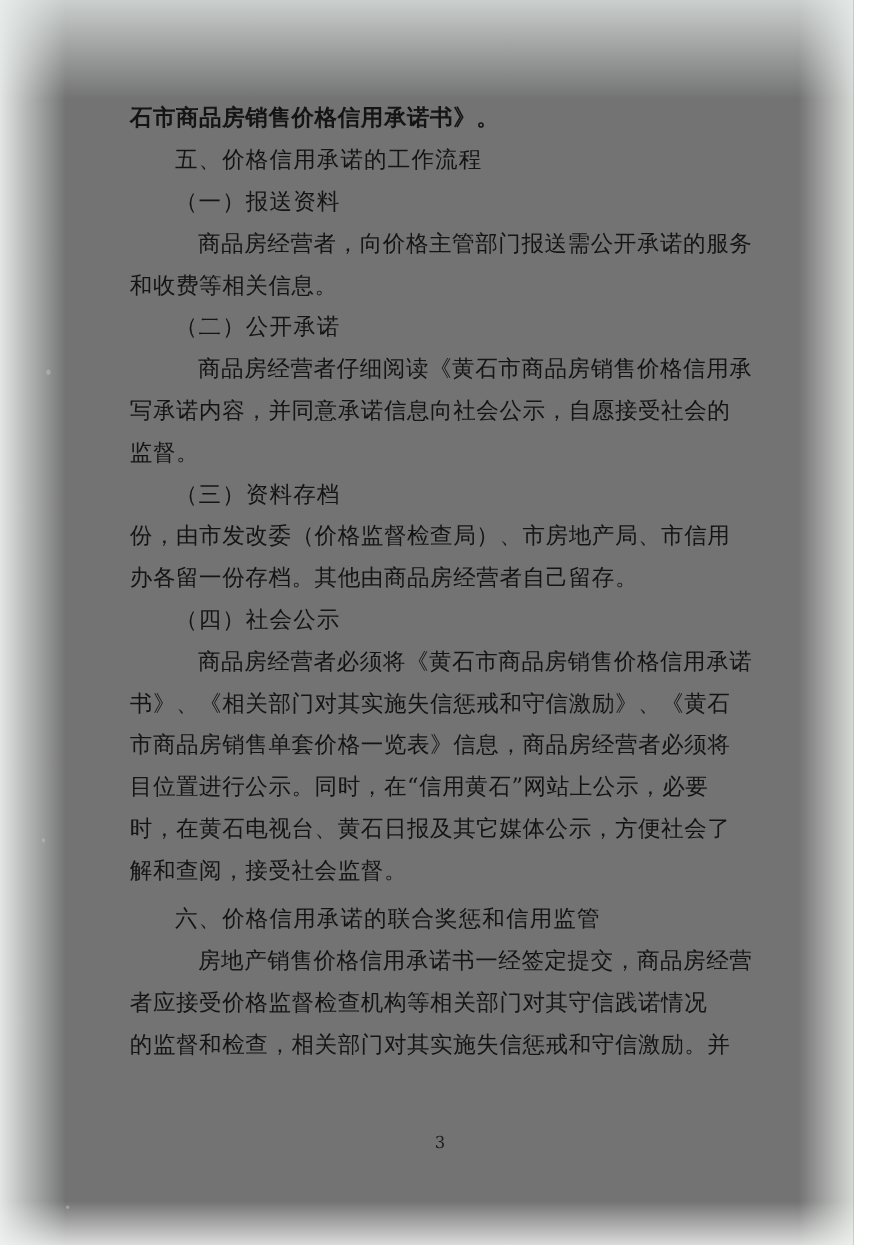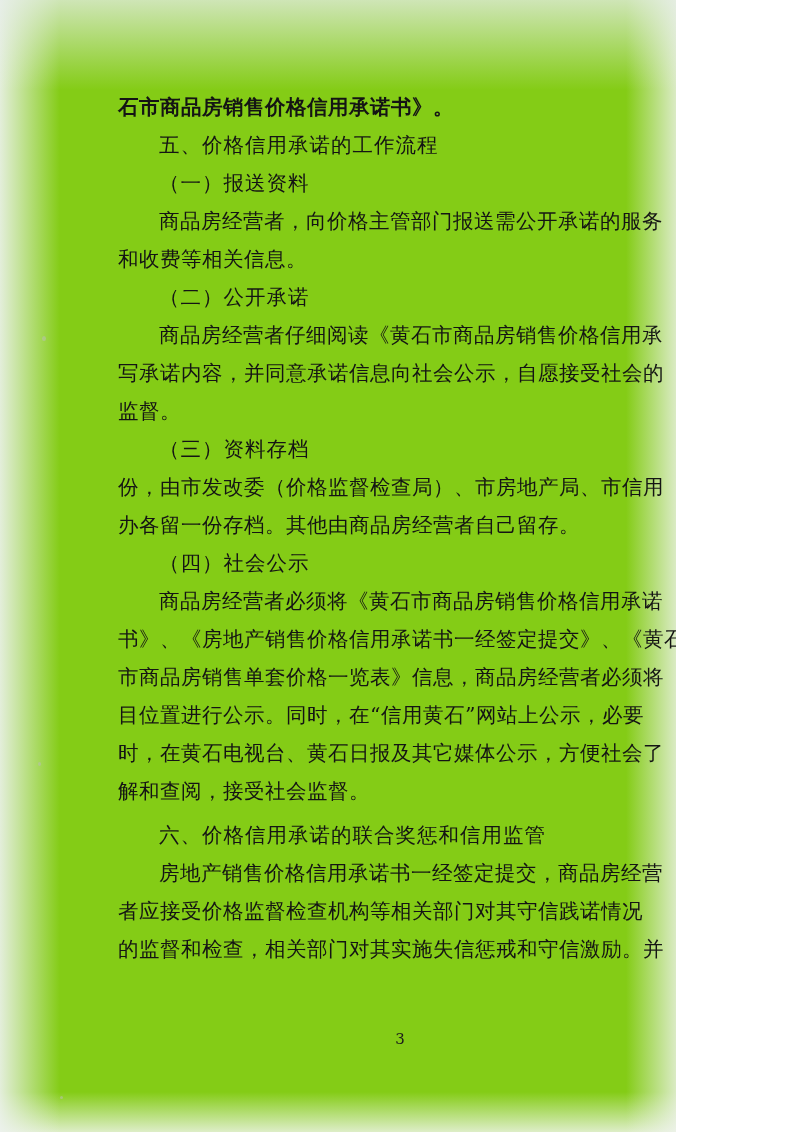--- a/index.html
+++ b/index.html
@@ -2,24 +2,24 @@
 <html><head>
 <meta charset="utf-8">
 <style>
   html, body {
     margin: 0;
     padding: 0;
     background: #ffffff;
   }
   .page {
     position: relative;
-    width: 676px;
+    width: 776px;
     height: 1132px;
     overflow: hidden;
-    background: #84cc16;
+    background: #737373;
     font-family: "DejaVu Serif", serif;
   }
   
   .scan-tint {
     position: absolute;
     inset: 0;
     background:
       linear-gradient(180deg, rgba(232,238,236,0.75) 0px, rgba(255,255,255,0) 90px),
       linear-gradient(90deg, rgba(238,242,240,0.9) 0px, rgba(255,255,255,0) 60px),
       linear-gradient(270deg, rgba(240,243,240,0.8) 0px, rgba(255,255,255,0) 50px),
@@ -39,21 +39,21 @@
     top: 88px;
     width: 566px;
   }
   .line {
     font-size: 20.5px;
     line-height: 38px;
     color: #141414;
     letter-spacing: 0.5px;
     white-space: pre;
   }
-  .indent1 { text-indent: 41px; }
+  .indent1 { text-indent: 41px; text-align: right; }
   .indent-head { text-indent: 41px; font-weight: bold; }
   .heading {
     font-weight: normal;
     letter-spacing: 1px;
   }
   .gap-small { height: 6px; }
   .page-number {
     position: absolute;
     left: 0;
     top: 1030px;
@@ -82,21 +82,21 @@
     <div class="line">和收费等相关信息。</div>
     <div class="line indent-head heading">（二）公开承诺</div>
     <div class="line indent1">商品房经营者仔细阅读《黄石市商品房销售价格信用承</div>
     <div class="line">写承诺内容，并同意承诺信息向社会公示，自愿接受社会的</div>
     <div class="line">监督。</div>
     <div class="line indent-head heading">（三）资料存档</div>
     <div class="line">份，由市发改委（价格监督检查局）、市房地产局、市信用</div>
     <div class="line">办各留一份存档。其他由商品房经营者自己留存。</div>
     <div class="line indent-head heading">（四）社会公示</div>
     <div class="line indent1">商品房经营者必须将《黄石市商品房销售价格信用承诺</div>
-    <div class="line">书》、《房地产销售价格信用承诺书一经签定提交》、《黄石</div>
+    <div class="line">书》、《相关部门对其实施失信惩戒和守信激励》、《黄石</div>
     <div class="line">市商品房销售单套价格一览表》信息，商品房经营者必须将</div>
     <div class="line">目位置进行公示。同时，在“信用黄石”网站上公示，必要</div>
     <div class="line">时，在黄石电视台、黄石日报及其它媒体公示，方便社会了</div>
     <div class="line">解和查阅，接受社会监督。</div>
     <div class="gap-small"></div>
     <div class="line indent-head heading">六、价格信用承诺的联合奖惩和信用监管</div>
     <div class="line indent1">房地产销售价格信用承诺书一经签定提交，商品房经营</div>
     <div class="line">者应接受价格监督检查机构等相关部门对其守信践诺情况</div>
     <div class="line">的监督和检查，相关部门对其实施失信惩戒和守信激励。并</div>
   </div>

